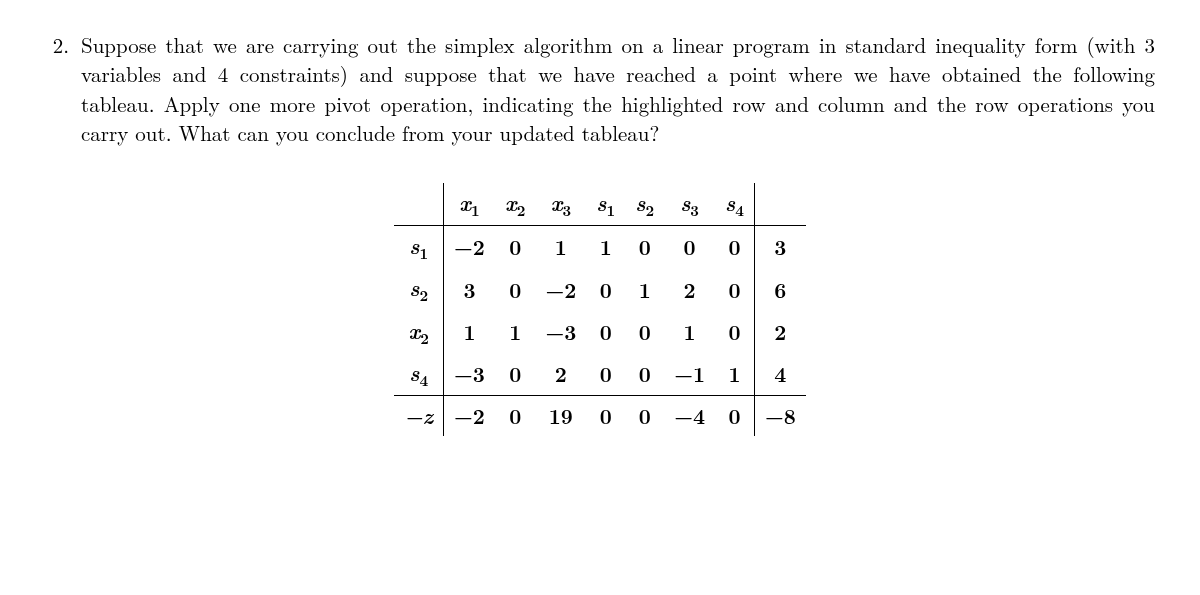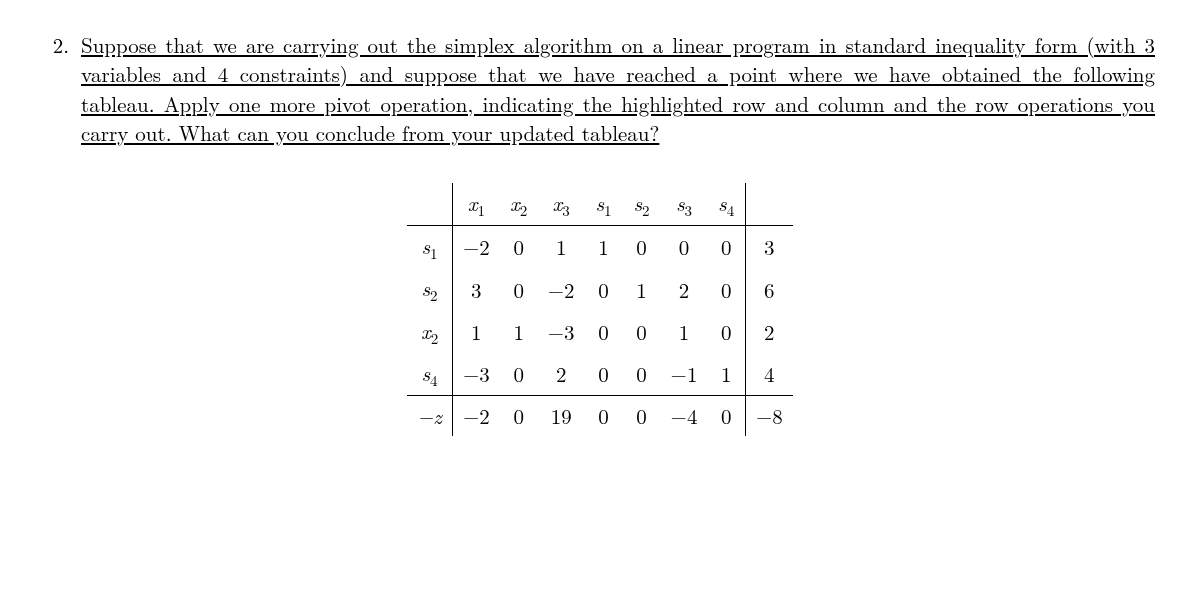--- a/index.html
+++ b/index.html
@@ -20,36 +20,35 @@
       align-items: flex-start;
       gap: 12px;
     }
     .problem-number {
       min-width: 24px;
       text-align: right;
     }
     .problem-text {
       flex: 1;
       text-align: justify;
-      text-decoration: underline;
     }
     .tableau-wrap {
       display: flex;
       justify-content: center;
       margin-top: 35px;
     }
     table.tableau {
       border-collapse: collapse;
       font-size: 21px;
     }
     table.tableau td, table.tableau th {
       padding: 5px 10px;
       text-align: center;
       min-width: 38px;
-      font-weight: normal;
+      font-weight: bold;
     }
     .col-head {
       font-style: italic;
     }
     .row-head {
       font-style: italic;
       text-align: center;
       padding-right: 10px;
     }
     .sub {

